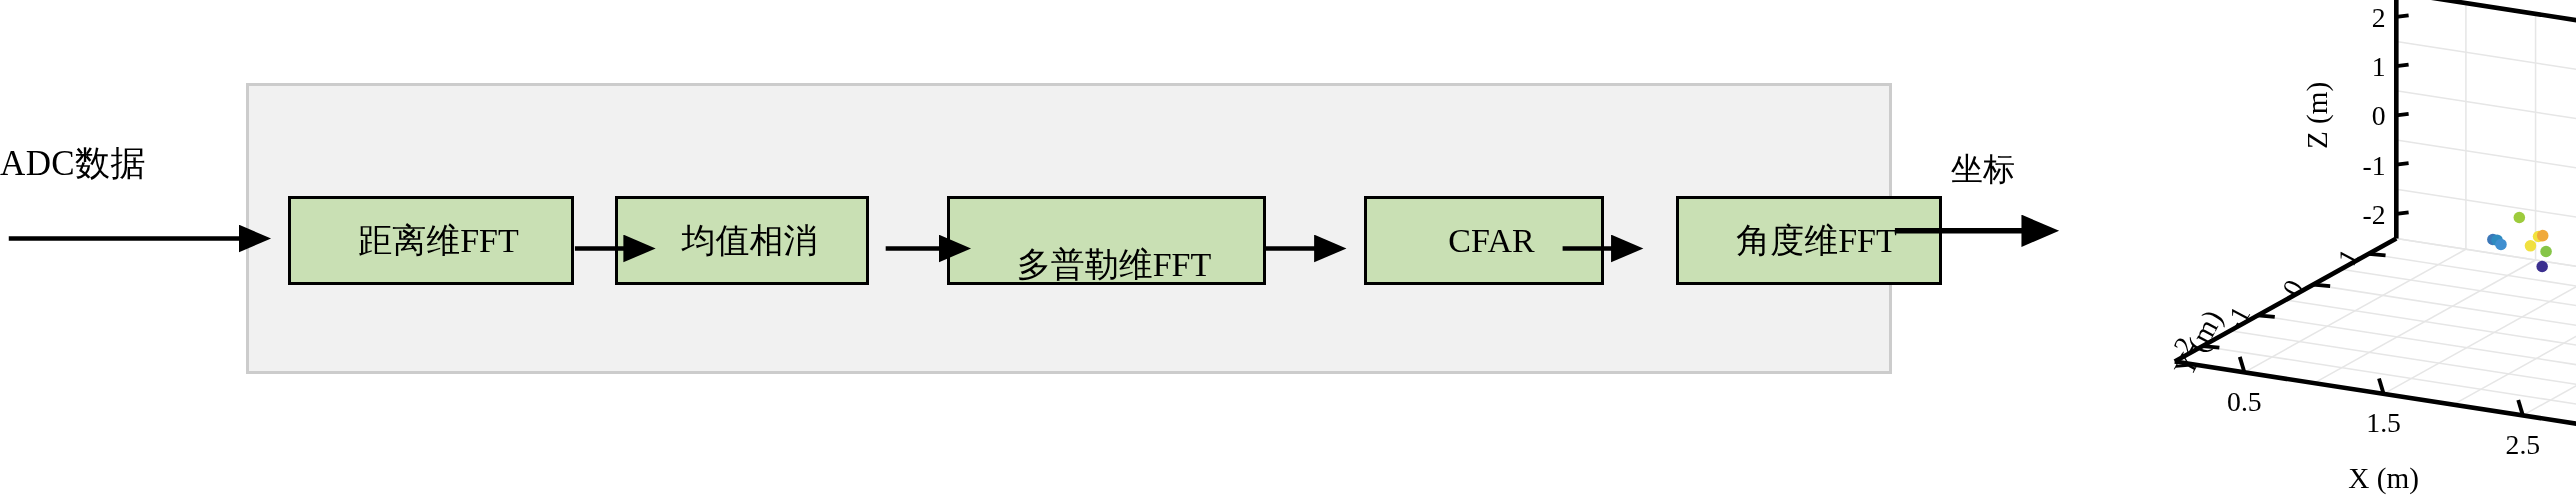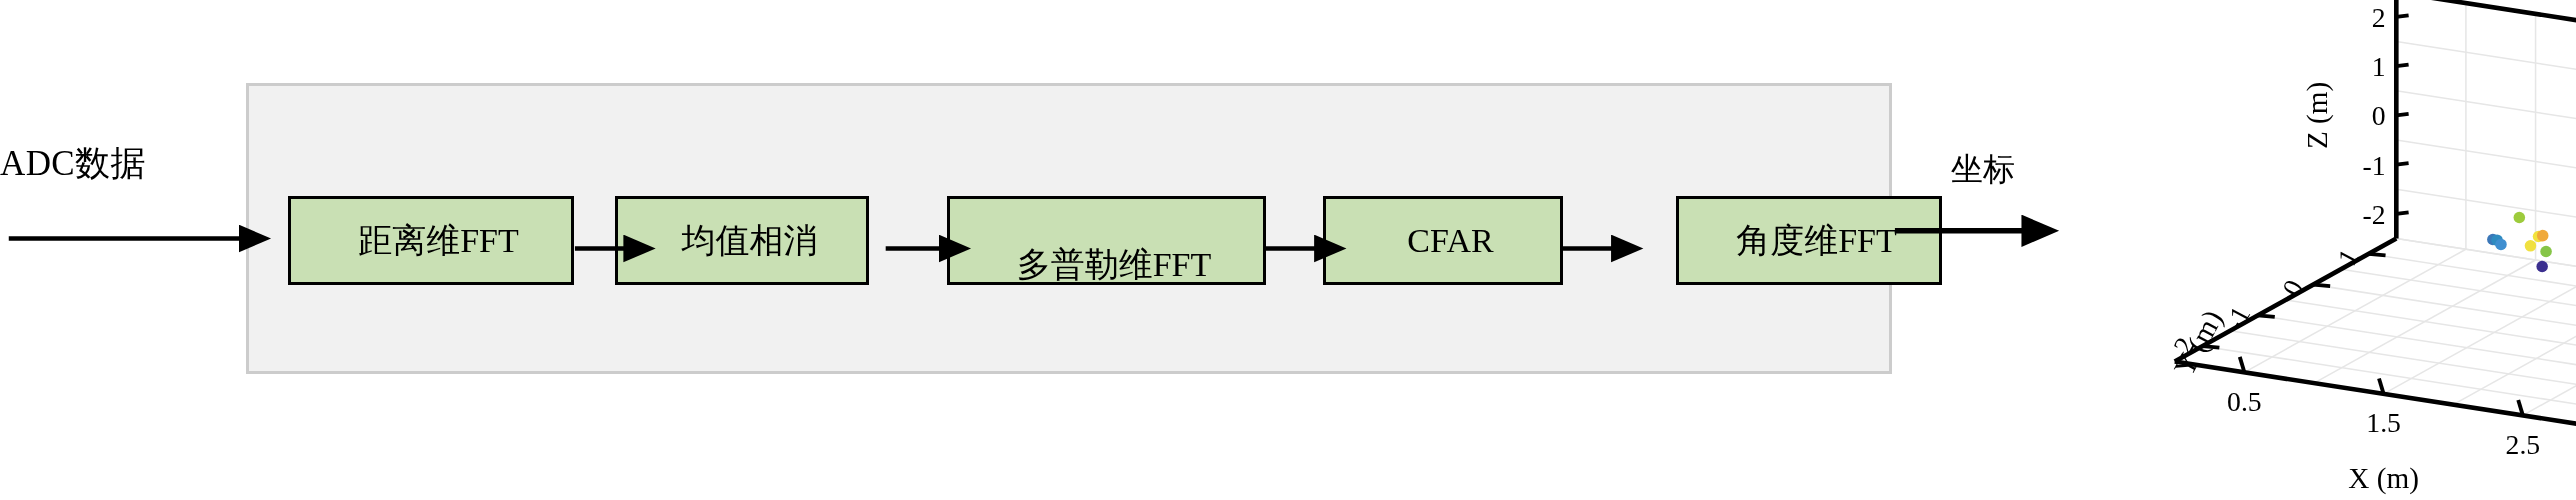--- a/index.html
+++ b/index.html
@@ -29,21 +29,21 @@
   
   .proc{
     position:absolute; top:196px; height:89px;
     background:#c9e0b4; border:3.1px solid #000000; box-sizing:border-box;
     display:flex; align-items:center; justify-content:center;
     font-size:34px; line-height:1; letter-spacing:0px; white-space:nowrap;padding-left:15px;
   }
   .p1{left:288px; width:286px;}
   .p2{left:615px; width:254px;}
   .p3{left:947px; width:319px;align-items:flex-end;}
-  .p4{left:1323px; width:240px;text-align:center;}
+  .p4{left:1364px; width:240px;text-align:center;}
   .p5{left:1676px; width:266px;}
 
   
   .coord{
     position:absolute; left:1900px; top:146px; width:115px;
     text-align:right; font-size:32px; line-height:1.45;
     white-space:nowrap;
   }
   .coord div{display:block;}
 

